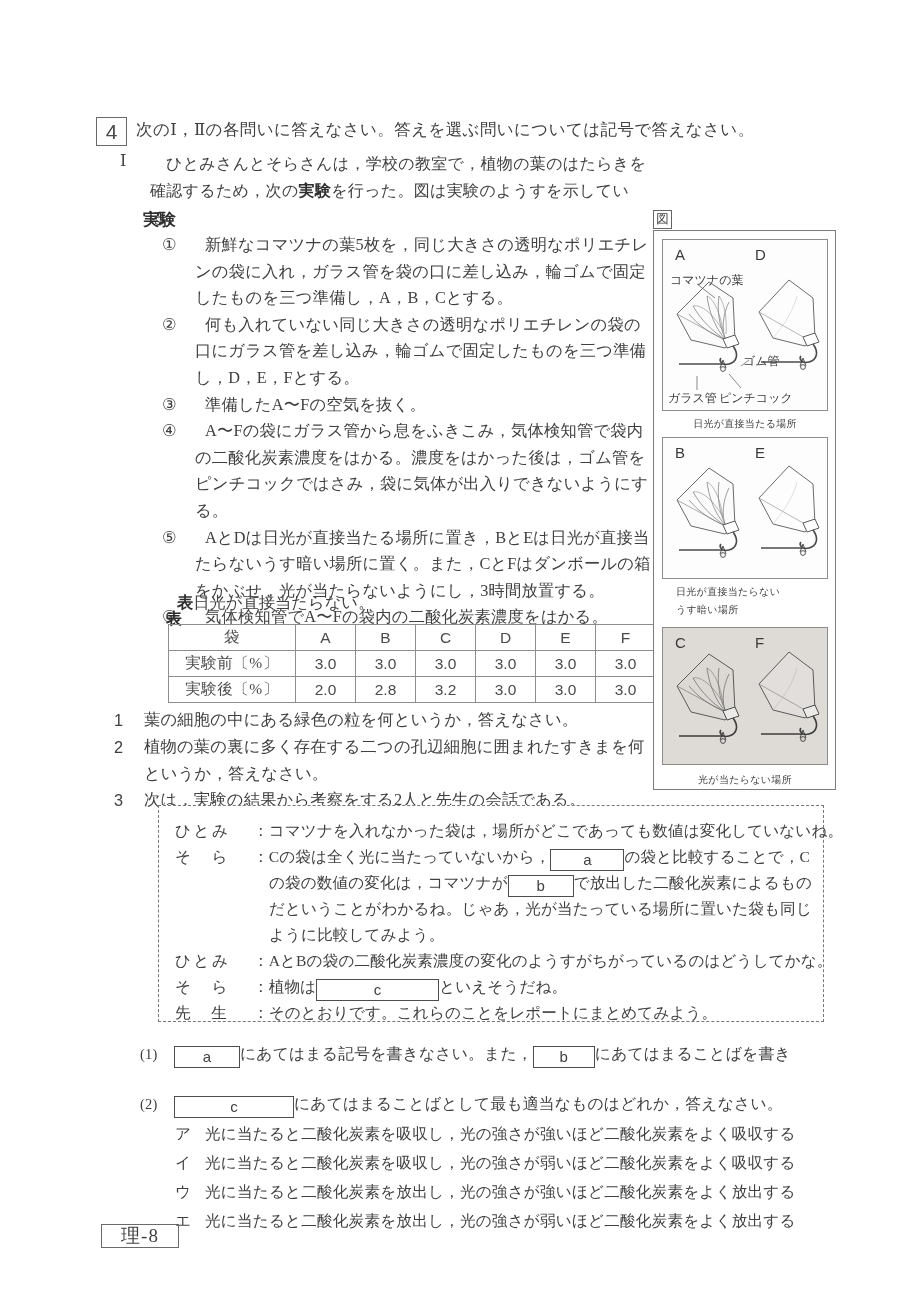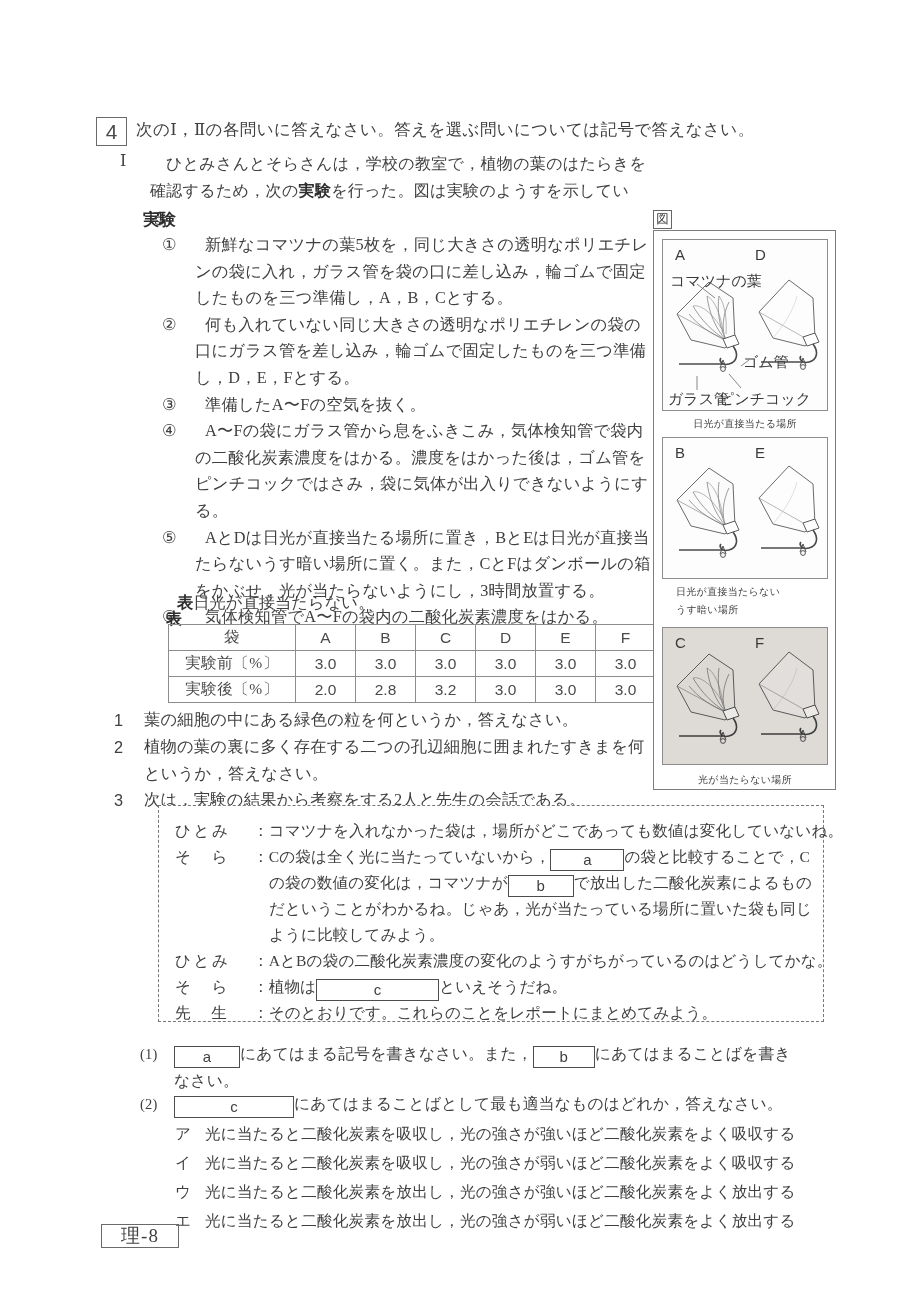--- a/index.html
+++ b/index.html
@@ -236,21 +236,21 @@
     line-height: 18px;
   }
   .panel-letter {
     position: absolute;
     font-family: "Liberation Sans", sans-serif;
     font-size: 15px;
     color: #3a3a3a;
   }
   .fig-annot {
     position: absolute;
-    font-size: 15px;
+    font-size: 12px;
     color: #3a3a3a;
     white-space: nowrap;
     letter-spacing: 0px;
   }
 
   
   #footer-box {
     left: 101px; top: 1224px;
     width: 78px; height: 24px;
     border: 1.6px solid #6a6a6a;
@@ -381,21 +381,20 @@
   <div class="convo-line" style="left:16px; top:194px;">
     <span class="speaker wide">先　生</span><span>：</span><span>そのとおりです。これらのことをレポートにまとめてみよう。</span>
   </div>
 </div>
 
 <div class="subq" id="subq1">
   <span class="mk">(1)</span>
   <span class="bd">
     <span class="inline-box bx-a2">a</span><span>にあてはまる記号を書きなさい。また，</span><span class="inline-box bx-b2">b</span><span>にあてはまることばを書き</span>
   </span>
-  <span class="bd" style="display:block;">なさい。</span>
 </div>
 
 <div class="subq" id="subq2">
   <span class="mk">(2)</span>
   <span class="bd">
     <span class="inline-box bx-c2">c</span><span>にあてはまることばとして最も適当なものはどれか，答えなさい。</span>
   </span>
 </div>
 
 <div class="choice" style="left:175px; top:1124px;">

